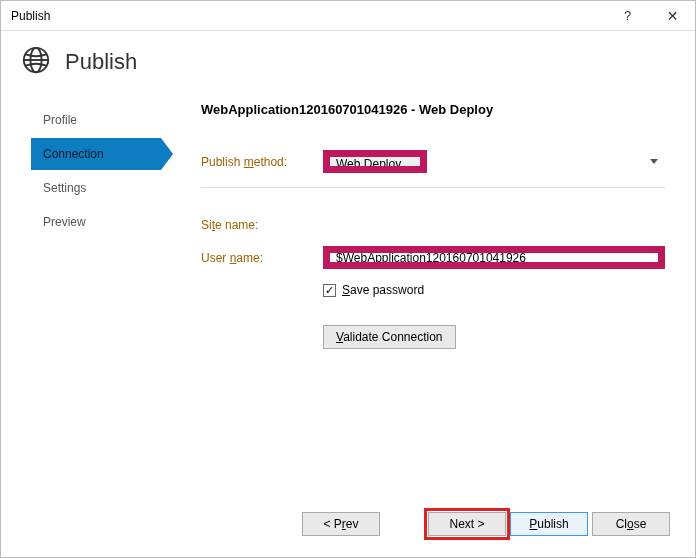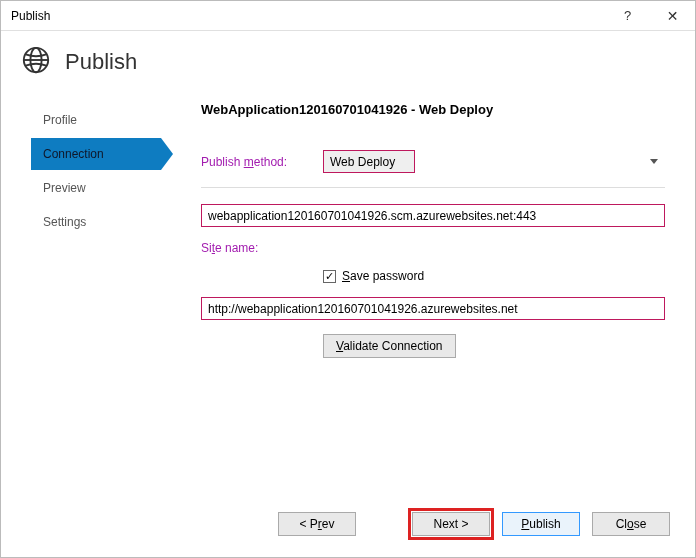--- a/index.html
+++ b/index.html
@@ -85,27 +85,27 @@
       margin-bottom: 33px;
     }
     .form-row {
       display: flex;
       align-items: center;
       margin-bottom: 14px;
     }
     .form-label {
       width: 122px;
       font-size: 12px;
-      color: #a21caf;
+      color: #a16207;
     }
     .underline { text-decoration: underline; }
     .form-input, .form-select {
       flex: 1;
       height: 23px;
-      border: 1px solid #be185d;
+      border: 7px solid #be185d;
       padding: 0 6px;
       font-size: 12px;
       font-family: inherit;
       background: #fff;
     }
     .form-select {
       background: #efefef;
       appearance: none;
       padding-right: 18px;
     }
@@ -143,21 +143,21 @@
       padding: 0 12px;
       background: #e9e9e9;
       border: 1px solid #aaa;
       font-size: 12px;
       font-family: inherit;
       cursor: pointer;
     }
     .footer {
       display: flex;
       justify-content: flex-end;
-      gap: 12px;
+      gap: 4px;
       padding: 10px 26px;
       position: absolute;
       bottom: 12px;
       right: 0;
     }
     .footer .btn { width: 78px; }
     .btn-highlight {
       outline: 3px solid #d22;
       outline-offset: 1px;
       margin-left: 44px;
@@ -195,58 +195,60 @@
 
 <div class="body">
   <div class="sidebar">
     <div class="sidebar-item">
         <span>Profile</span>
       </div>
     <div class="sidebar-item selected">
         <span>Connection</span>
       </div>
     <div class="sidebar-item">
+        <span>Settings</span>
+      </div>
+    <div class="sidebar-item">
         <span>Preview</span>
-      </div>
-    <div class="sidebar-item">
-        <span>Settings</span>
       </div>
   </div>
 
   <div class="main">
     <div class="main-title">WebApplication120160701041926 - Web Deploy</div>
 
     <div class="form-row">
       <div class="form-label">Publish <span class="underline">m</span>ethod:</div>
       <div class="select-wrap">
         <select class="form-select">
           <option>Web Deploy</option>
         </select>
       </div>
     </div>
 
     <hr class="divider">
 
     <div class="form-row">
-      <input class="form-input" value="webapplication120160701041926.scm.azurewebsites.net:443" style="">
     </div>
 
     <div class="form-row">
       <div class="form-label">Si<span class="underline">t</span>e name:</div>
     </div>
 
+    <div class="form-row">
+      <div class="form-label">User <span class="underline">n</span>ame:</div>
+      <input class="form-input" value="$WebApplication120160701041926" style="">
+    </div>
 
 
     <div class="checkbox-row">
       <span class="checkbox">✓</span>
       <span><span class="underline">S</span>ave password</span>
     </div>
 
     <div class="form-row">
-      <input class="form-input" value="http://webapplication120160701041926.azurewebsites.net" style="">
     </div>
 
     <div class="validate-row">
       <button class="btn"><span class="underline">V</span>alidate Connection</button>
     </div>
   </div>
 </div>
 
 <div class="footer">
   <button class="btn">&lt; P<span class="underline">r</span>ev</button>

